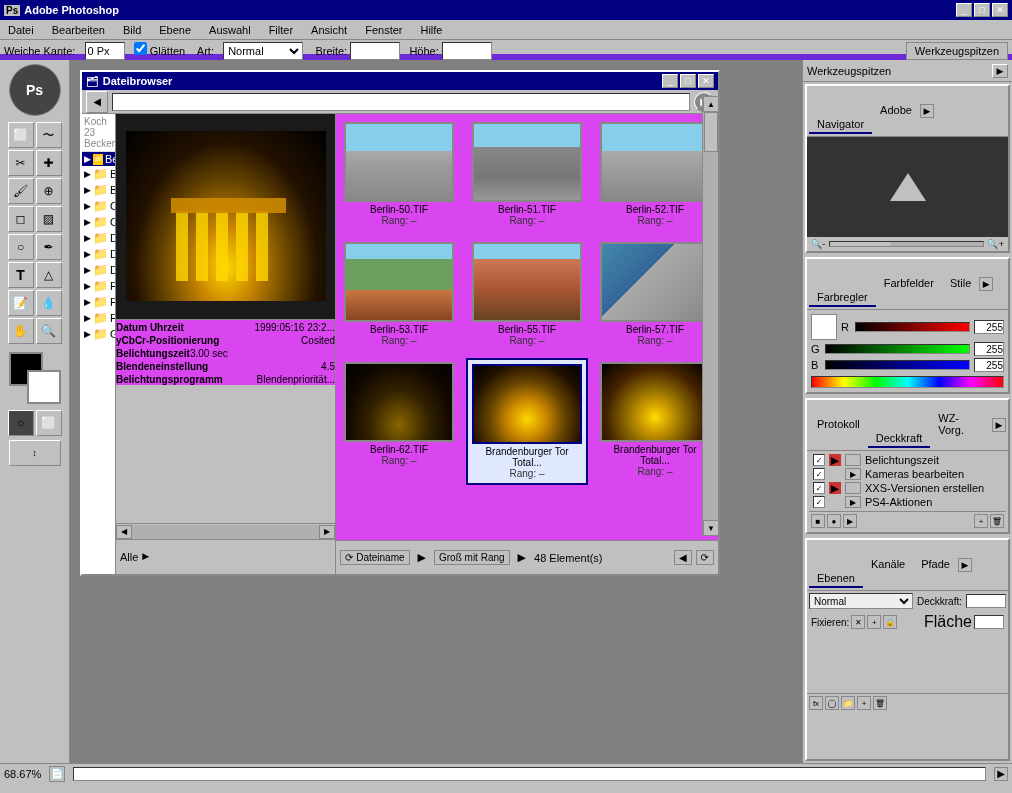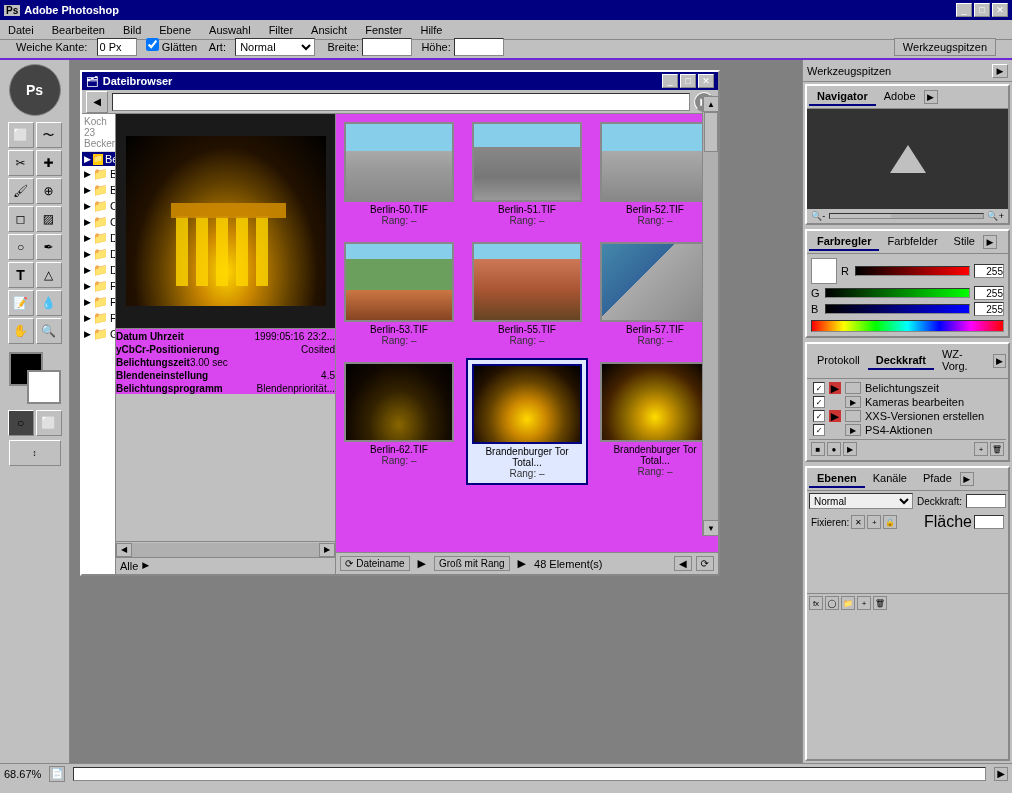--- a/index.html
+++ b/index.html
@@ -124,33 +124,33 @@
       align-items: center;
       border-bottom: 1px solid #888;
       padding: 2px;
     }
     .panel-tab {
       padding: 2px 8px;
       font-size: 11px;
       cursor: pointer;
       border-bottom: 2px solid transparent;
     }
-    .panel-tab.active { border-bottom-color: #000080; font-weight: bold; }
+    .panel-tab.active { border-bottom-color: #000080; font-weight: normal; margin-top: 28px; }
     .panel-arrow { width: 14px; height: 14px; background: #c0c0c0; border: 1px solid #888; display: flex; align-items: center; justify-content: center; font-size: 9px; cursor: pointer; }
     .action-row { display: flex; align-items: center; gap: 4px; padding: 1px 4px; font-size: 11px; }
 
     
     .werkzeug-bar {
       background: #c0c0c0;
-      border-bottom: 2px solid #6d28d9;
-      padding: 2px 16px;
+      border-bottom: 6px solid #6d28d9;
+      padding: 2px 4px;
       font-size: 11px;
       height: 20px;
       display: flex;
-      align-items: flex-end;
+      align-items: flex-start;
     }
 
     
     .status-bar {
       background: #c0c0c0;
       border-top: 1px solid #888;
       padding: 2px 4px;
       display: flex;
       align-items: center;
       gap: 8px;
@@ -258,21 +258,21 @@
     .file-rank { font-size: 10px; color: #333; text-align: right; }
 
     
     .db-statusbar {
       background: #c0c0c0;
       border-top: 1px solid #888;
       padding: 2px 4px;
       display: flex;
       align-items: center;
       gap: 8px;
-      height: 22px;
+      height: 34px;
       font-size: 11px;
     }
     .db-status-btn { padding: 1px 4px; background: #c0c0c0; border: 1px solid #888; font-size: 10px; cursor: pointer; }
   </style>
 </head>
 <body>
 
 <div class="title-bar">
   <div class="title-bar-left">
     <span style="font-size:10px; font-weight:bold; background:#c0c0c0; color:#000; padding:0 2px;">Ps</span>
@@ -506,21 +506,21 @@
               </div>
             </div>
           </div>
 
           <div style="height:16px; background:#c0c0c0; border-top:1px solid #888; display:flex; align-items:center;">
             <div style="width:16px; height:14px; background:#c0c0c0; border:1px solid #888; display:flex; align-items:center; justify-content:center; font-size:8px;">◀</div>
             <div style="flex:1; height:14px; background:#b0b0b0;"></div>
             <div style="width:16px; height:14px; background:#c0c0c0; border:1px solid #888; display:flex; align-items:center; justify-content:center; font-size:8px;">▶</div>
           </div>
 
-          <div style="padding:2px 4px; font-size:11px; background:#c0c0c0; border-top:1px solid #888; display:flex; align-items:flex-start;">
+          <div style="padding:11px 4px; font-size:11px; background:#c0c0c0; border-top:1px solid #888; display:flex; align-items:flex-start;">
             <span>Alle</span>
             <span style="margin-left:4px; font-size:9px;">▶</span>
           </div>
         </div>
 
         <div style="flex:1; display:flex; flex-direction:column;">
           <div class="file-grid">
             <div class="file-grid-inner">
 
               <div class="file-item">

